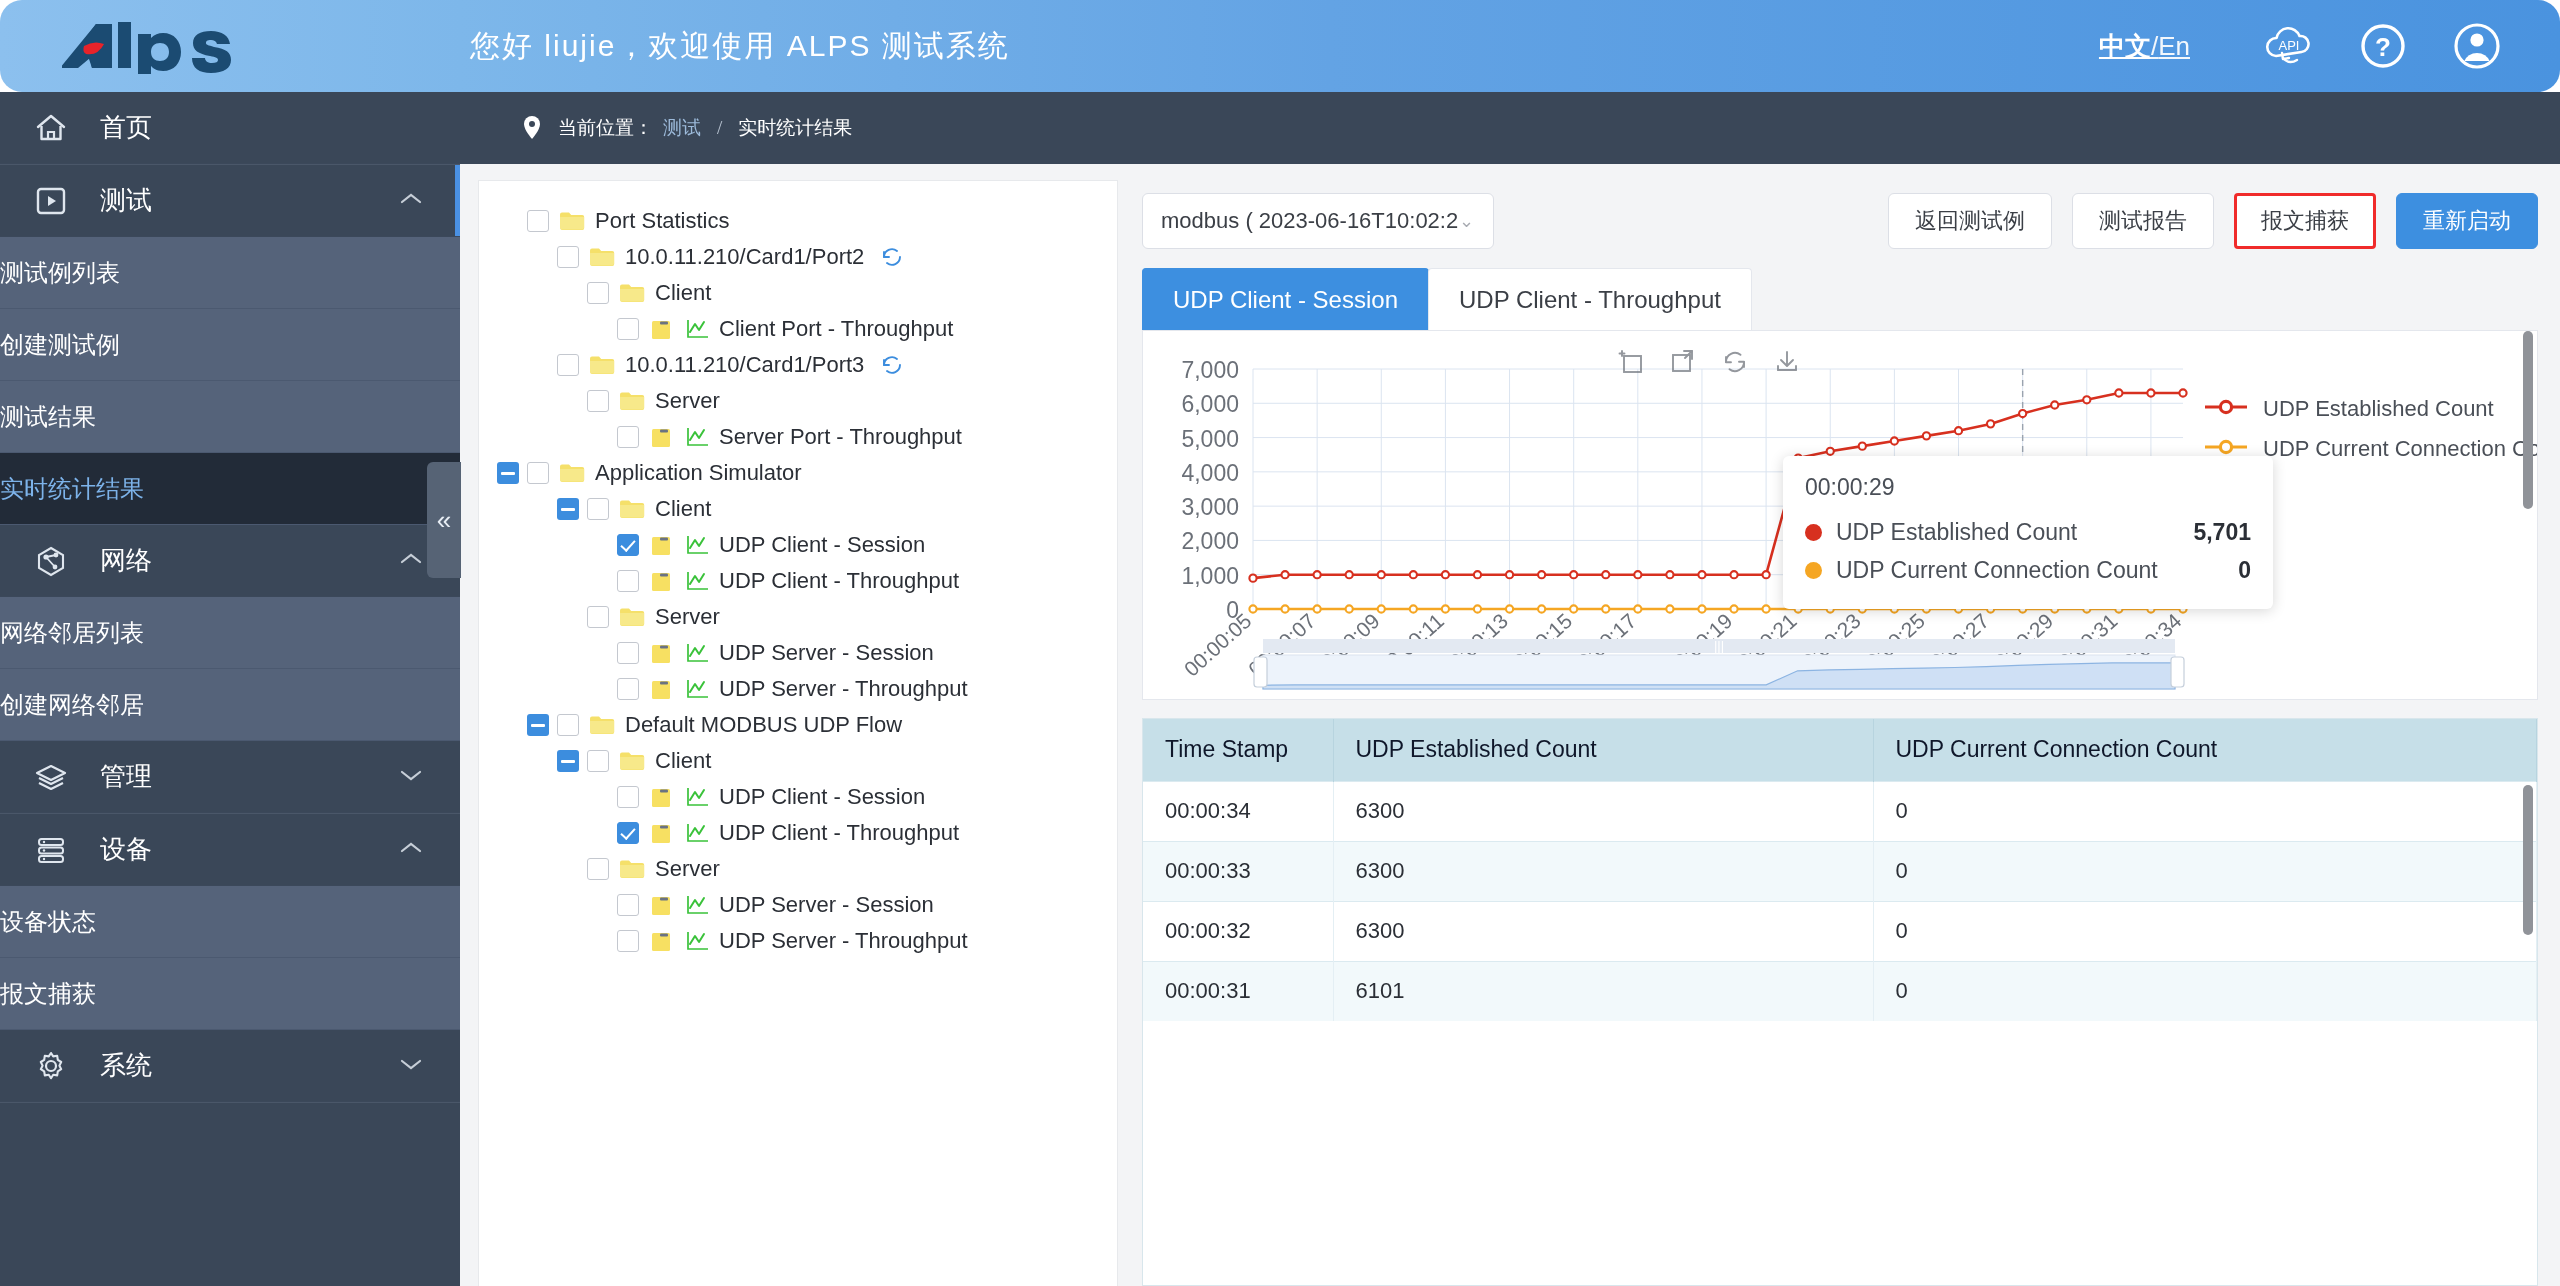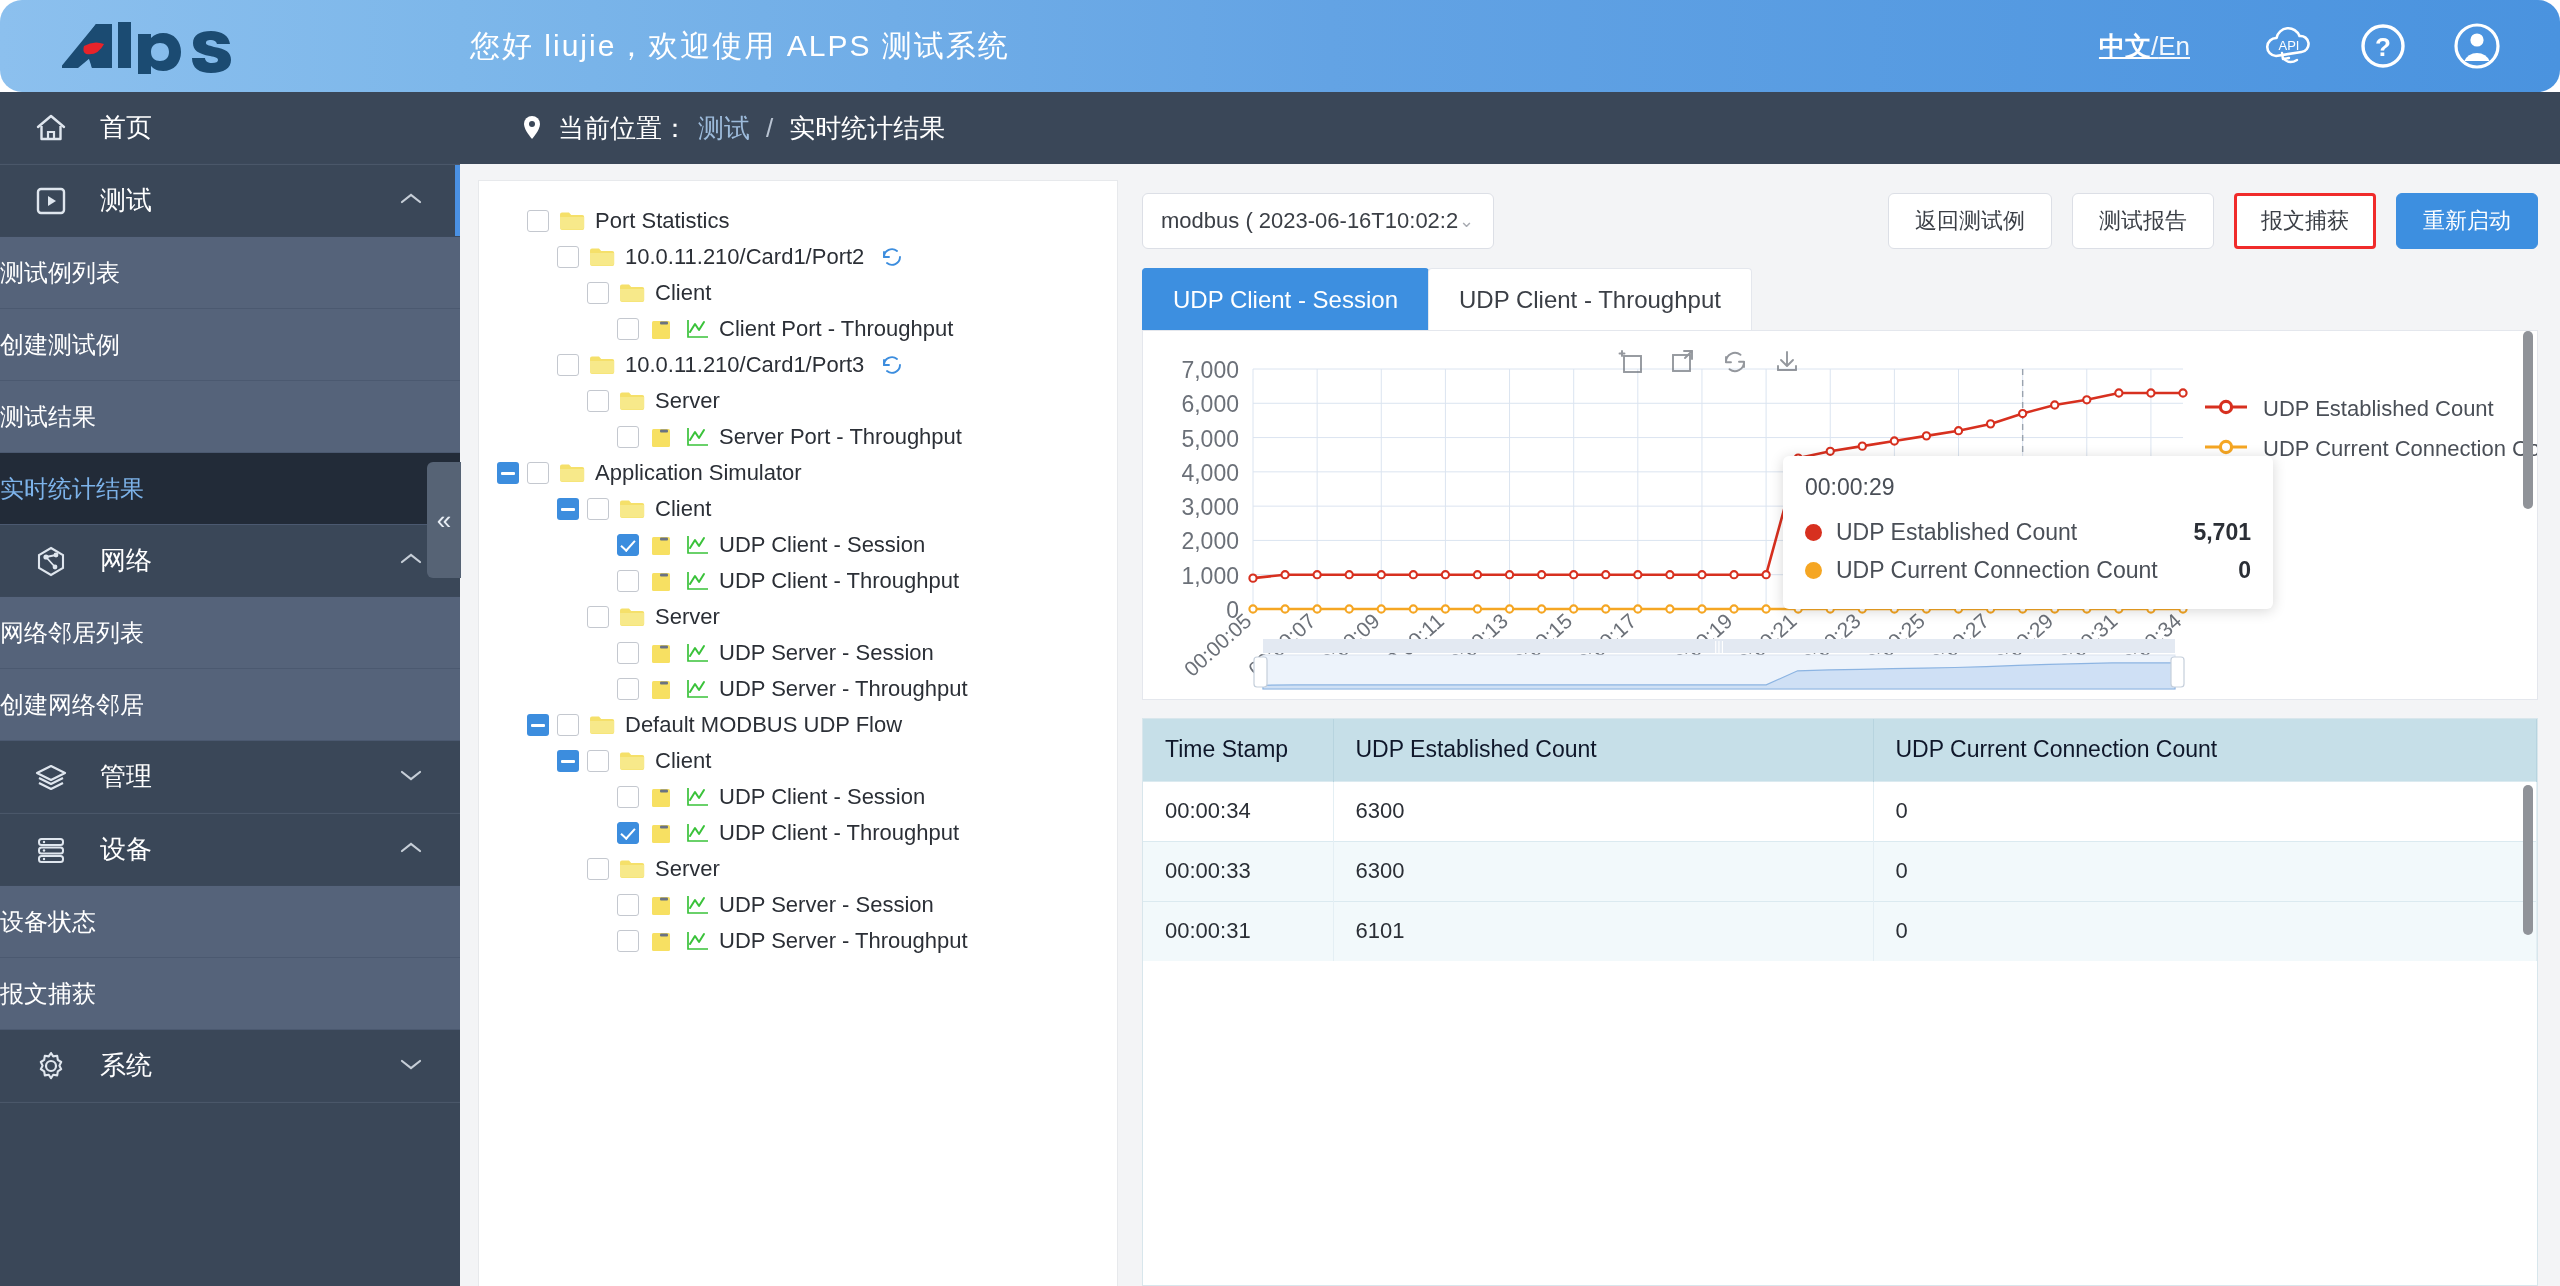--- a/index.html
+++ b/index.html
@@ -59,21 +59,21 @@
     position: absolute; right: -1px; top: 370px; width: 34px; height: 116px;
     background: #566375; border-radius: 6px 0 0 6px;
     display: flex; align-items: center; justify-content: center; cursor: pointer;
     color: #e8eef5; font-size: 26px; z-index: 5;
   }
 
   
   .main { flex: 1 1 auto; display: flex; flex-direction: column; min-width: 0; background: #ffffff; }
   .breadcrumb {
     height: 72px; flex: 0 0 72px; background: #3a4758; color: #fff;
-    display: flex; align-items: center; padding-left: 62px; font-size: 26px; gap: 10px;
+    display: flex; align-items: center; padding-left: 62px; font-size: 19px; gap: 10px; font-family: Liberation Serif, serif;
   }
   .bc-pin { display: inline-flex; margin-right: 6px; }
   .bc-link { color: #9dbbdb; cursor: pointer; }
   .bc-sep { color: #b9c4d2; padding: 0 6px; }
   .bc-cur { color: #ffffff; }
 
   .content { flex: 1 1 auto; display: flex; min-height: 0; background: #f3f4f6; padding: 16px 0 0 0; }
 
   
   .tree-panel {
@@ -844,20 +844,25 @@
                   <tr>
                     <td class="col1">00:00:34</td>
                     <td class="col2">6300</td>
                     <td>0</td>
                   </tr>
                   <tr class="alt">
                     <td class="col1">00:00:33</td>
                     <td class="col2">6300</td>
                     <td>0</td>
                   </tr>
+                  <tr>
+                    <td class="col1">00:00:32</td>
+                    <td class="col2">6300</td>
+                    <td>0</td>
+                  </tr>
                   <tr class="alt">
                     <td class="col1">00:00:31</td>
                     <td class="col2">6101</td>
                     <td>0</td>
                   </tr>
                 </tbody>
             </table>
             <div class="tbl-scroll">
               <div class="thumb"></div>
             </div>

